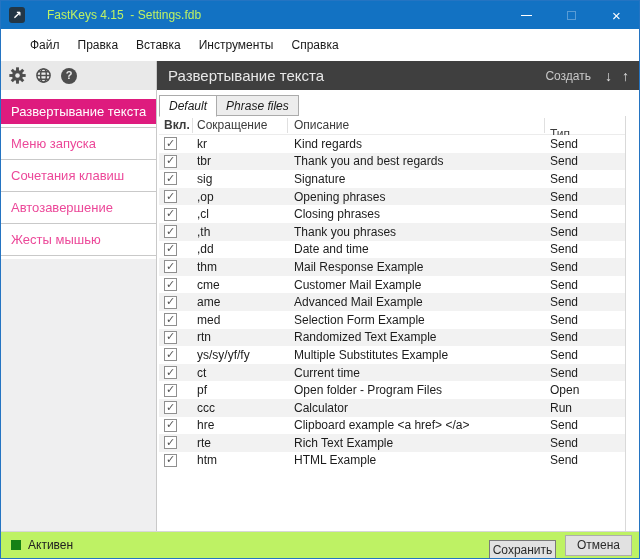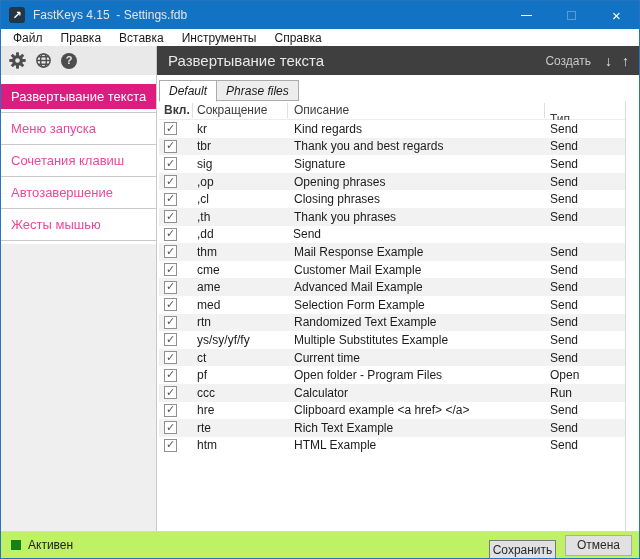--- a/index.html
+++ b/index.html
@@ -9,27 +9,27 @@
     width:640px;height:559px;
     border:1px solid #2474c2;
     background:#ffffff;
     display:flex;flex-direction:column;
     overflow:hidden;
   }
   
   .titlebar{height:28px;background:#1272c3;display:flex;align-items:center;flex:0 0 auto;}
   .app-icon{width:16px;height:16px;margin-left:8px;border-radius:3px;background:#233645;
     color:#fff;font-size:11px;font-weight:bold;display:flex;align-items:center;justify-content:center;line-height:1;}
-  .title-text{color:#e5e5e5;font-size:12px;margin-left:8px;white-space:pre;flex:1;}
+  .title-text{color:#bef264;font-size:12px;margin-left:22px;white-space:pre;flex:1;}
   .winbtn{width:45px;height:28px;display:flex;align-items:center;justify-content:center;color:#fff;font-size:15px;}
   .winbtn .min-glyph{display:block;width:11px;height:1px;background:#fff;}
   .winbtn .max-glyph{display:block;width:9px;height:9px;border:1px solid rgba(255,255,255,.55);}
   .winbtn.dim{opacity:.55;}
   
-  .menubar{height:17px;background:#ffffff;display:flex;align-items:center;padding-left:3px;flex:0 0 auto;}
+  .menubar{height:32px;background:#ffffff;display:flex;align-items:center;padding-left:20px;flex:0 0 auto;}
   .menu-item{font-size:12px;color:#1a1a1a;padding:0 9px;line-height:20px;}
   
   .body{flex:1;display:flex;min-height:0;}
   .leftcol{width:156px;flex:0 0 auto;display:flex;flex-direction:column;border-right:1px solid #c9c9c9;background:#ffffff;}
   .toolstrip{height:29px;background:#e9e9e9;display:flex;align-items:center;gap:9px;padding-left:8px;flex:0 0 auto;}
   .tool-help{width:16px;height:16px;border-radius:50%;background:#4d4d4d;color:#e9e9e9;font-size:11px;font-weight:bold;
     display:flex;align-items:center;justify-content:center;line-height:1;}
   .nav{display:flex;flex-direction:column;padding-top:9px;flex:1;background:#ffffff;min-height:0;}
   .nav-item{height:25px;line-height:25px;font-size:13px;color:#ec4899;padding-left:10px;white-space:nowrap;overflow:hidden;}
   .nav-item.selected{background:#de1b7e;color:#ffffff;}
@@ -231,20 +231,21 @@
               <div class="c-desc">Thank you phrases</div>
               <div class="c-type">Send</div>
             </div>
             <div class="trow">
               <div class="c-chk">
                 <span class="cb">
                   <span class="tick">✓</span>
                 </span>
               </div>
               <div class="c-abbr">,dd</div>
+              <div class="c-desc">Date and time</div>
               <div class="c-type">Send</div>
             </div>
             <div class="trow alt">
               <div class="c-chk">
                 <span class="cb">
                   <span class="tick">✓</span>
                 </span>
               </div>
               <div class="c-abbr">thm</div>
               <div class="c-desc">Mail Response Example</div>

